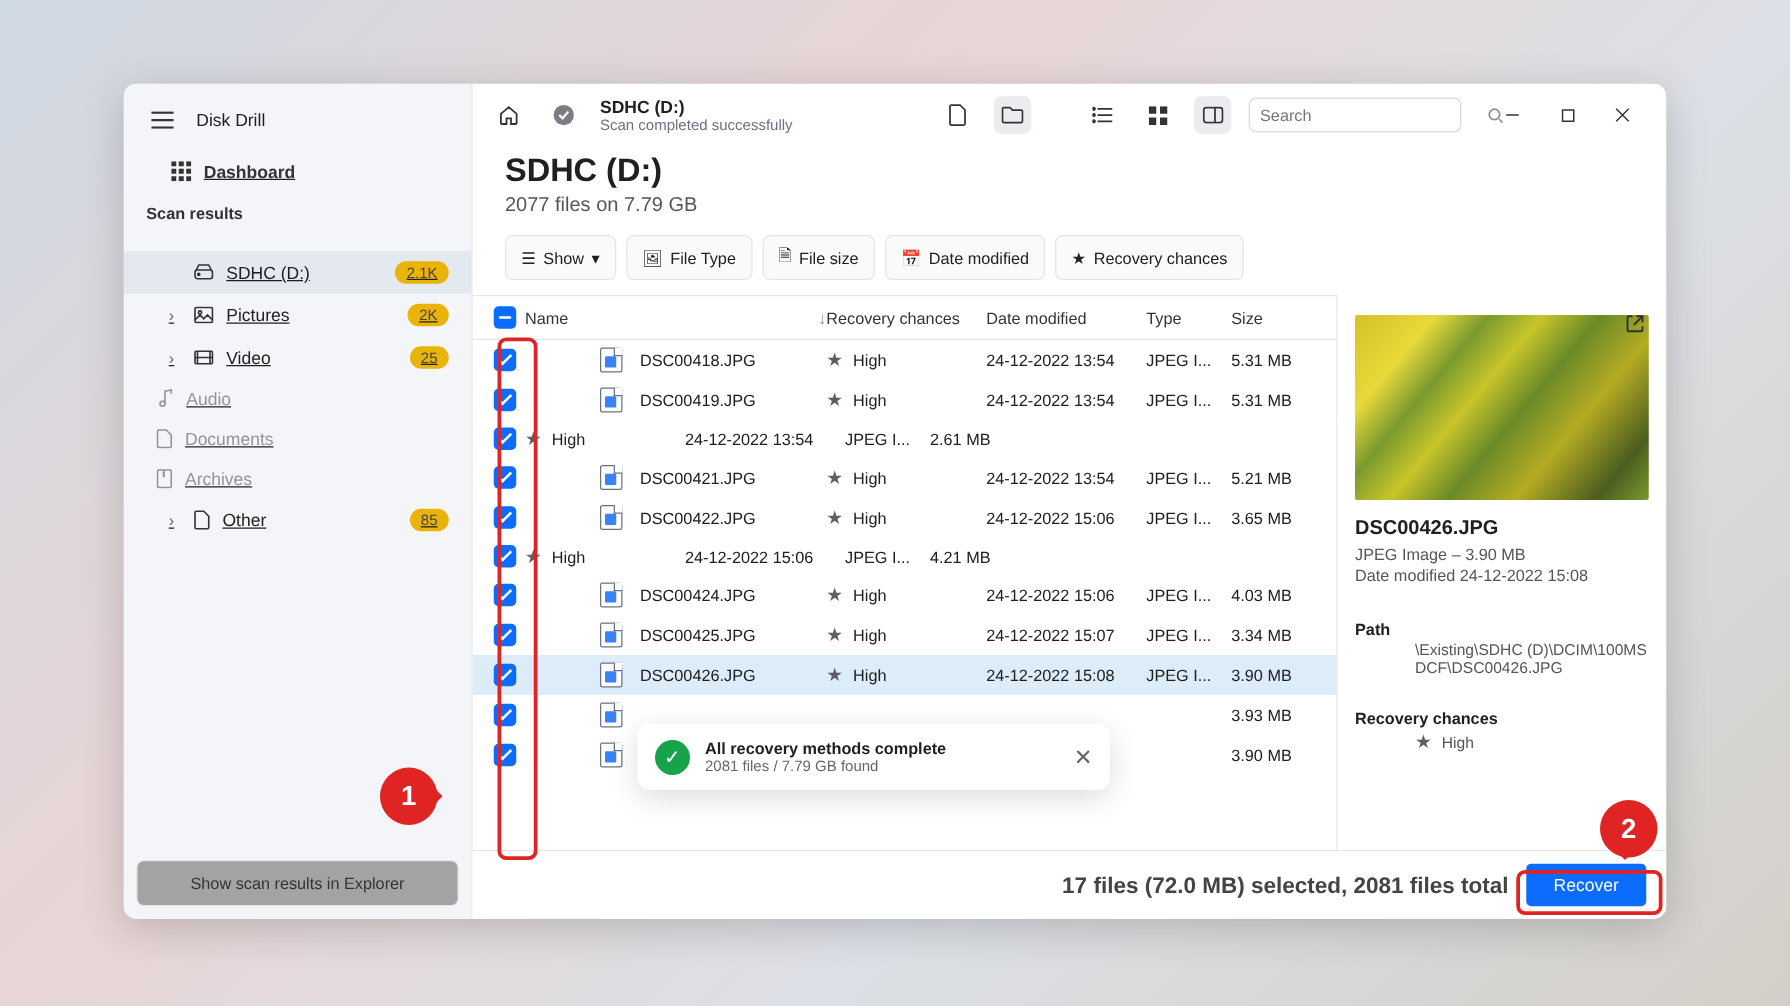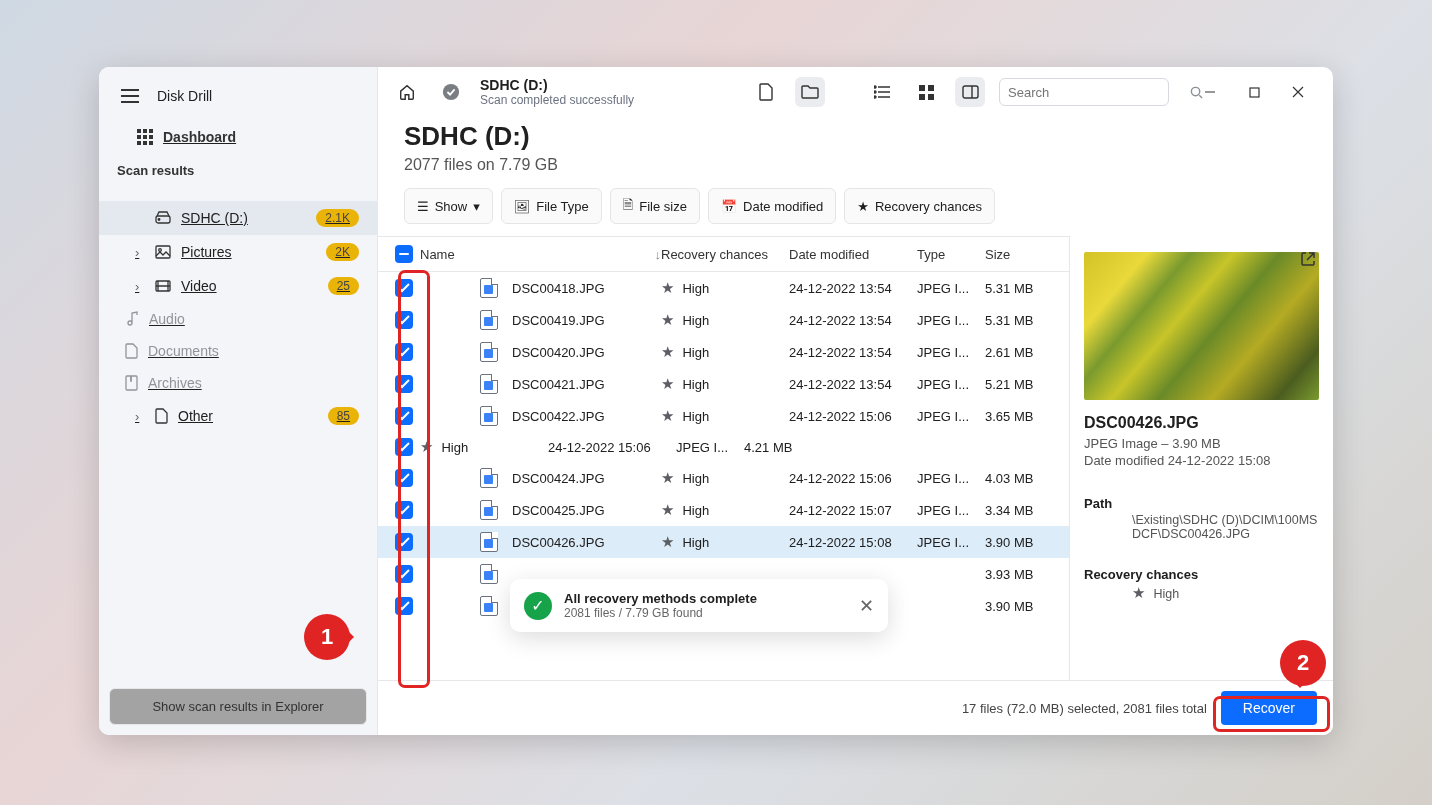--- a/index.html
+++ b/index.html
@@ -55,21 +55,21 @@
 .file-ic::after { content:""; position:absolute; left:3px; bottom:3px; width:9px; height:9px; background:#3b82f6; border-radius:1px; }
 .star { color:#5c5e63; font-size:15px; margin-right:8px; }
 .preview { width:264px; border-left:1px solid #e5e7eb; display:flex; flex-direction:column; padding:16px 14px 0; position:relative; }
 .preview .open { position:absolute; right:10px; top:8px; }
 .preview .thumb { width:100%; height:148px; background:linear-gradient(130deg,#d4c227 0%, #e9d93a 18%, #7a9a2e 30%, #c8c529 42%, #6a8a28 55%, #b5ab23 70%, #4b5d1f 88%, #7a9a2e 100%); border-radius:2px; margin-bottom:14px; }
 .preview h3 { font-size:16px; font-weight:600; margin-bottom:4px; }
 .preview .meta { font-size:13px; color:#555; margin-bottom:2px; }
 .preview .lbl2 { font-size:13px; font-weight:600; margin-top:26px; }
 .preview .val { font-size:12.5px; color:#555; margin-top:2px; word-break:break-all;margin-left:48px; }
 .footer { display:flex; align-items:center; justify-content:flex-end; gap:14px; padding:10px 16px; border-top:1px solid #e5e7eb; background:#fff; }
-.footer .info { font-size:13px; color:#444; }
+.footer .info { font-size:18px; color:#444;font-weight:bold; }
 .recover-btn { background:#0b6cff; color:#fff; font-size:14px; font-weight:500; padding:9px 22px; border-radius:4px; cursor:pointer; }
 .toast { position:absolute; left:132px; bottom:48px; width:378px; background:#fff; box-shadow:0 6px 24px rgba(0,0,0,.14); border-radius:10px; display:flex; align-items:center; gap:12px; padding:12px 14px; }
 .toast .circle { width:28px; height:28px; border-radius:50%; background:#16a34a; color:#fff; display:flex; align-items:center; justify-content:center; font-size:16px; }
 .toast .ttl { font-size:13px; font-weight:600; }
 .toast .sb { font-size:12px; color:#666; }
 .toast .x { margin-left:auto; color:#666; cursor:pointer; font-size:18px; }
 .callout { position:absolute; width:46px; height:46px; border-radius:50%; background:#e02424; color:#fff; display:flex; align-items:center; justify-content:center; font-size:22px; font-weight:700; z-index:20; }
 .callout.c1 { left:304px; top:614px; }
 .callout.c1::after { content:""; position:absolute; right:-16px; top:11px; border:12px solid transparent; border-left-color:#e02424; }
 .callout.c2 { left:1280px; top:640px; }
@@ -347,24 +347,20 @@
               <div class="col-size">5.31 MB</div>
             </div>
             <div class="row">
               <div class="col-chk">
                 <div class="chk">
                   <svg width="12" height="10" viewBox="0 0 12 10">
                     <path d="M1 5l3 3 7-7" stroke="#fff" stroke-width="2" fill="none"></path>
                   </svg>
                 </div>
               </div>
-              <div class="col-name">
-                <span class="file-ic"></span>
-                <span>DSC00420.JPG</span>
-              </div>
               <div class="col-rec"><span class="star">★</span>High</div>
               <div class="col-date">24-12-2022 13:54</div>
               <div class="col-type">JPEG I...</div>
               <div class="col-size">2.61 MB</div>
             </div>
             <div class="row">
               <div class="col-chk">
                 <div class="chk">
                   <svg width="12" height="10" viewBox="0 0 12 10">
                     <path d="M1 5l3 3 7-7" stroke="#fff" stroke-width="2" fill="none"></path>

